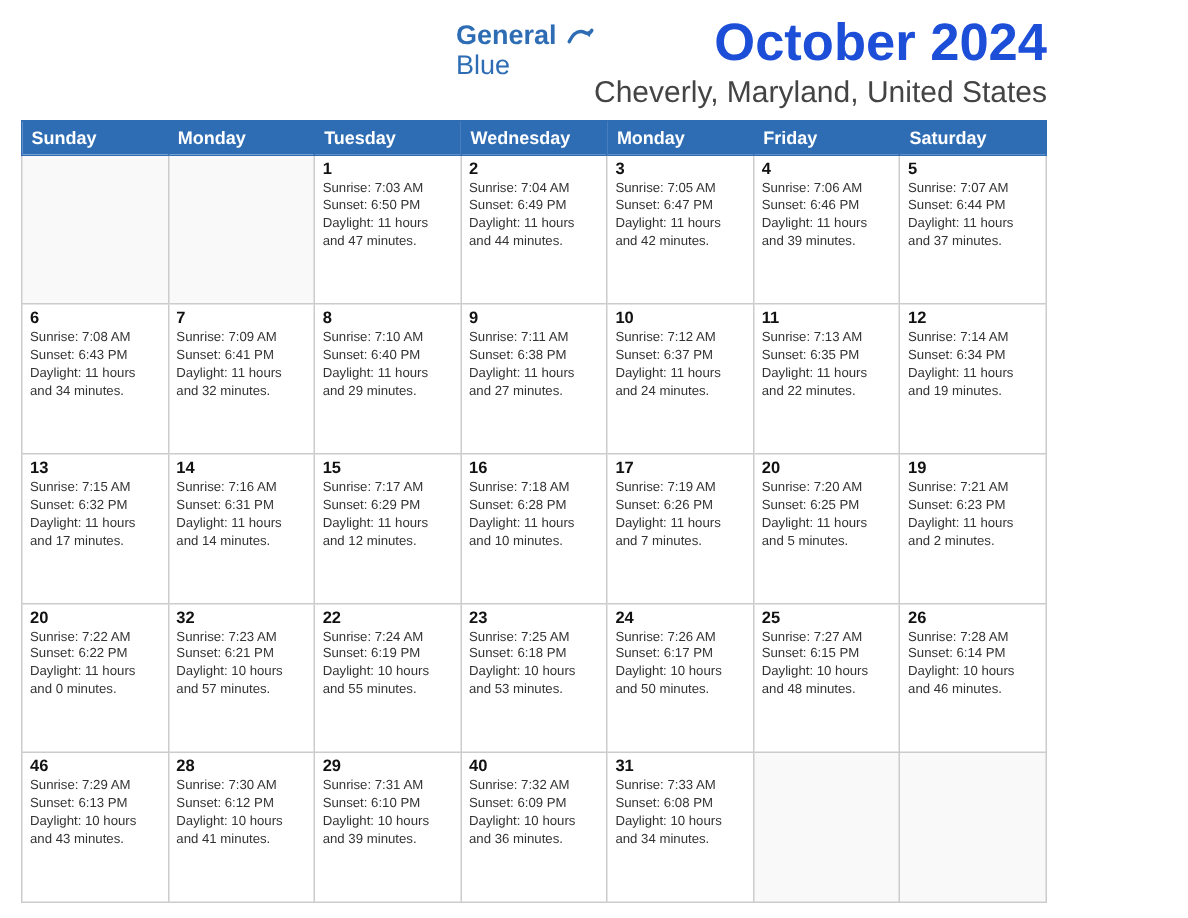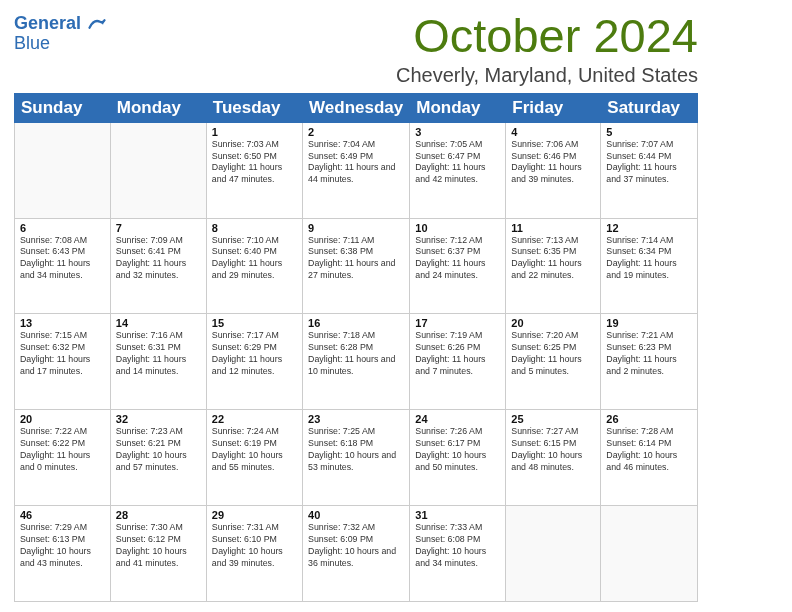--- a/index.html
+++ b/index.html
@@ -9,20 +9,21 @@
       width: 792px;
       height: 612px;
       overflow: hidden;
     }
     .page {
       width: 712px;
       height: 612px;
       padding: 10px 14px 10px 14px;
       display: flex;
       flex-direction: column;
+      align-items: flex-end;
     }
     .header {
       display: flex;
       align-items: flex-start;
       justify-content: space-between;
       margin-bottom: 6px;
     }
     .logo {
       display: flex;
       align-items: center;
@@ -39,39 +40,39 @@
     }
     .logo-icon {
       width: 18px;
       height: 18px;
       margin-left: 1px;
     }
     .title-block {
       text-align: right;
     }
     .month-title {
-      font-size: 47px;
-      font-weight: normal;
-      color: #4d7c0f;
+      font-size: 35px;
+      font-weight: bold;
+      color: #1d4ed8;
       line-height: 1.1;
     }
     .location {
       font-size: 20px;
       color: #444;
       margin-top: 2px;
     }
     .calendar {
       width: 100%;
       border-collapse: collapse;
       flex: 1;
     }
     .calendar th {
       background: #2e6db4;
       color: #fff;
-      font-size: 17px;
+      font-size: 12px;
       font-weight: bold;
       padding: 4px 6px;
       border: 1px solid #2e6db4;
       text-align: left;
       margin-top: 11px;
     }
     .calendar td {
       border: 1px solid #ccc;
       vertical-align: top;
       padding: 3px 5px;

